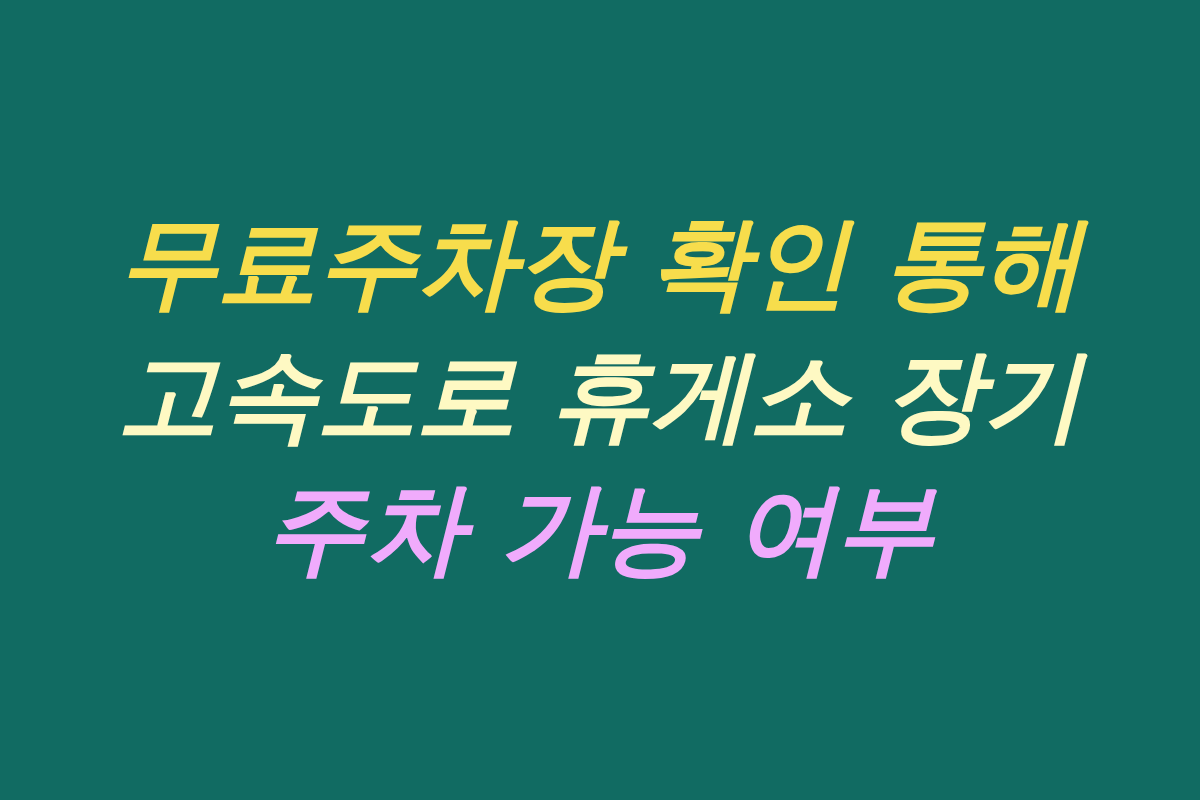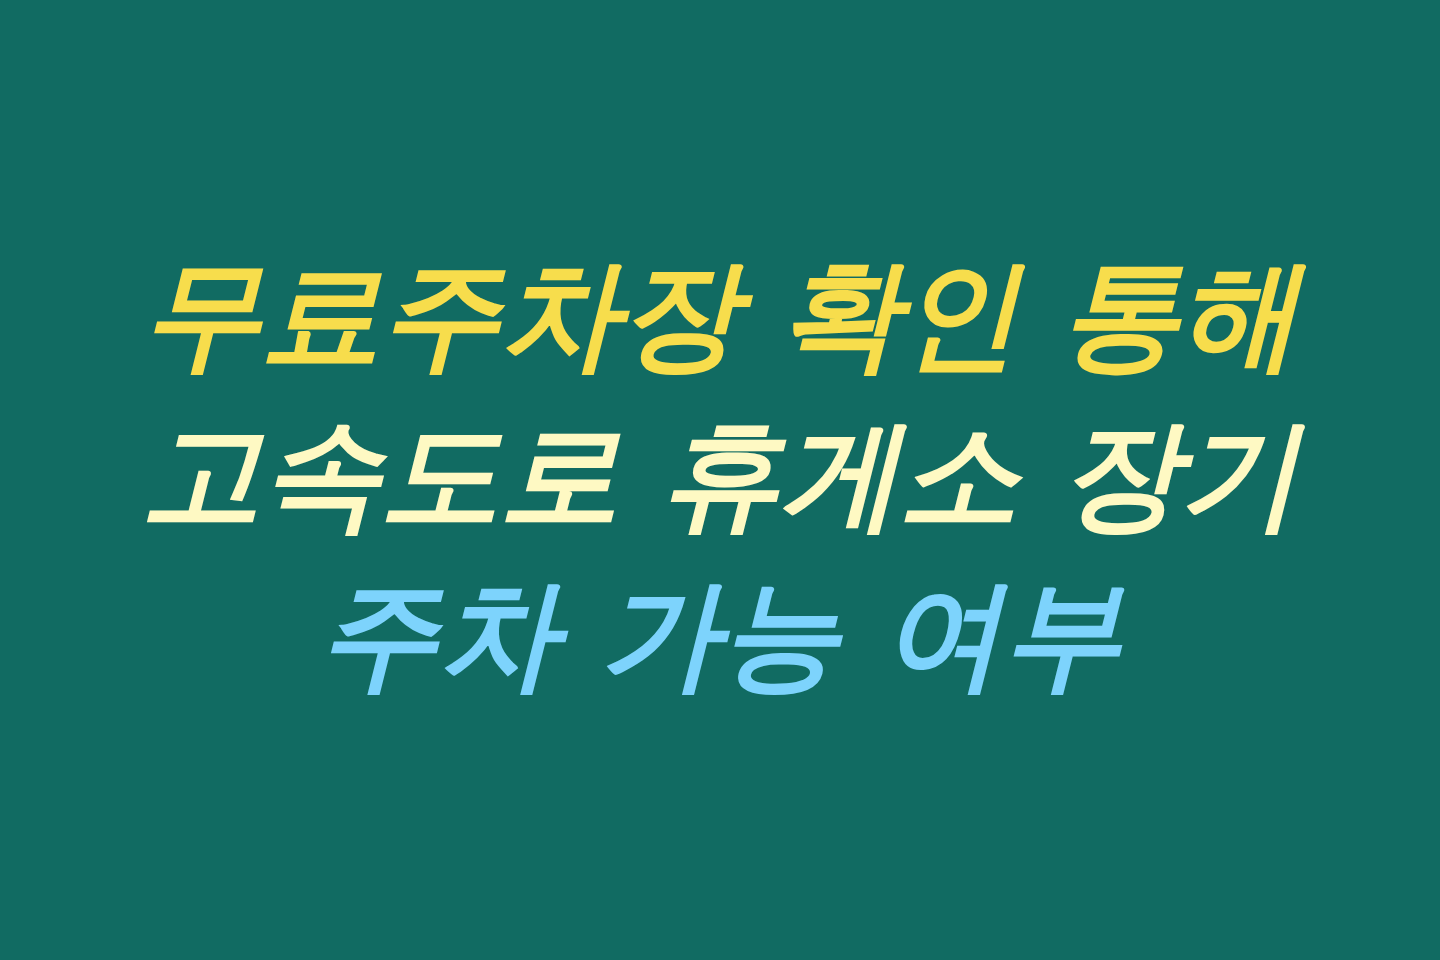--- a/index.html
+++ b/index.html
@@ -62,16 +62,16 @@
 <body>
 
 <div id="thumbnail-card" style="background: rgb(17, 107, 98);">
 
   <div id="headline-block">
 
     <div class="headline-line line-1" style="color: rgb(247, 221, 76);">무료주차장 확인 통해</div>
 
     <div class="headline-line line-2" style="color: #fef9c3;">고속도로 휴게소 장기</div>
 
-    <div class="headline-line line-3" style="color: #7dd3fc;">주차 가능 여부</div>
+    <div class="headline-line line-3" style="color: #f0abfc;">주차 가능 여부</div>
 
   </div>
 </div>
 
 </body></html>

